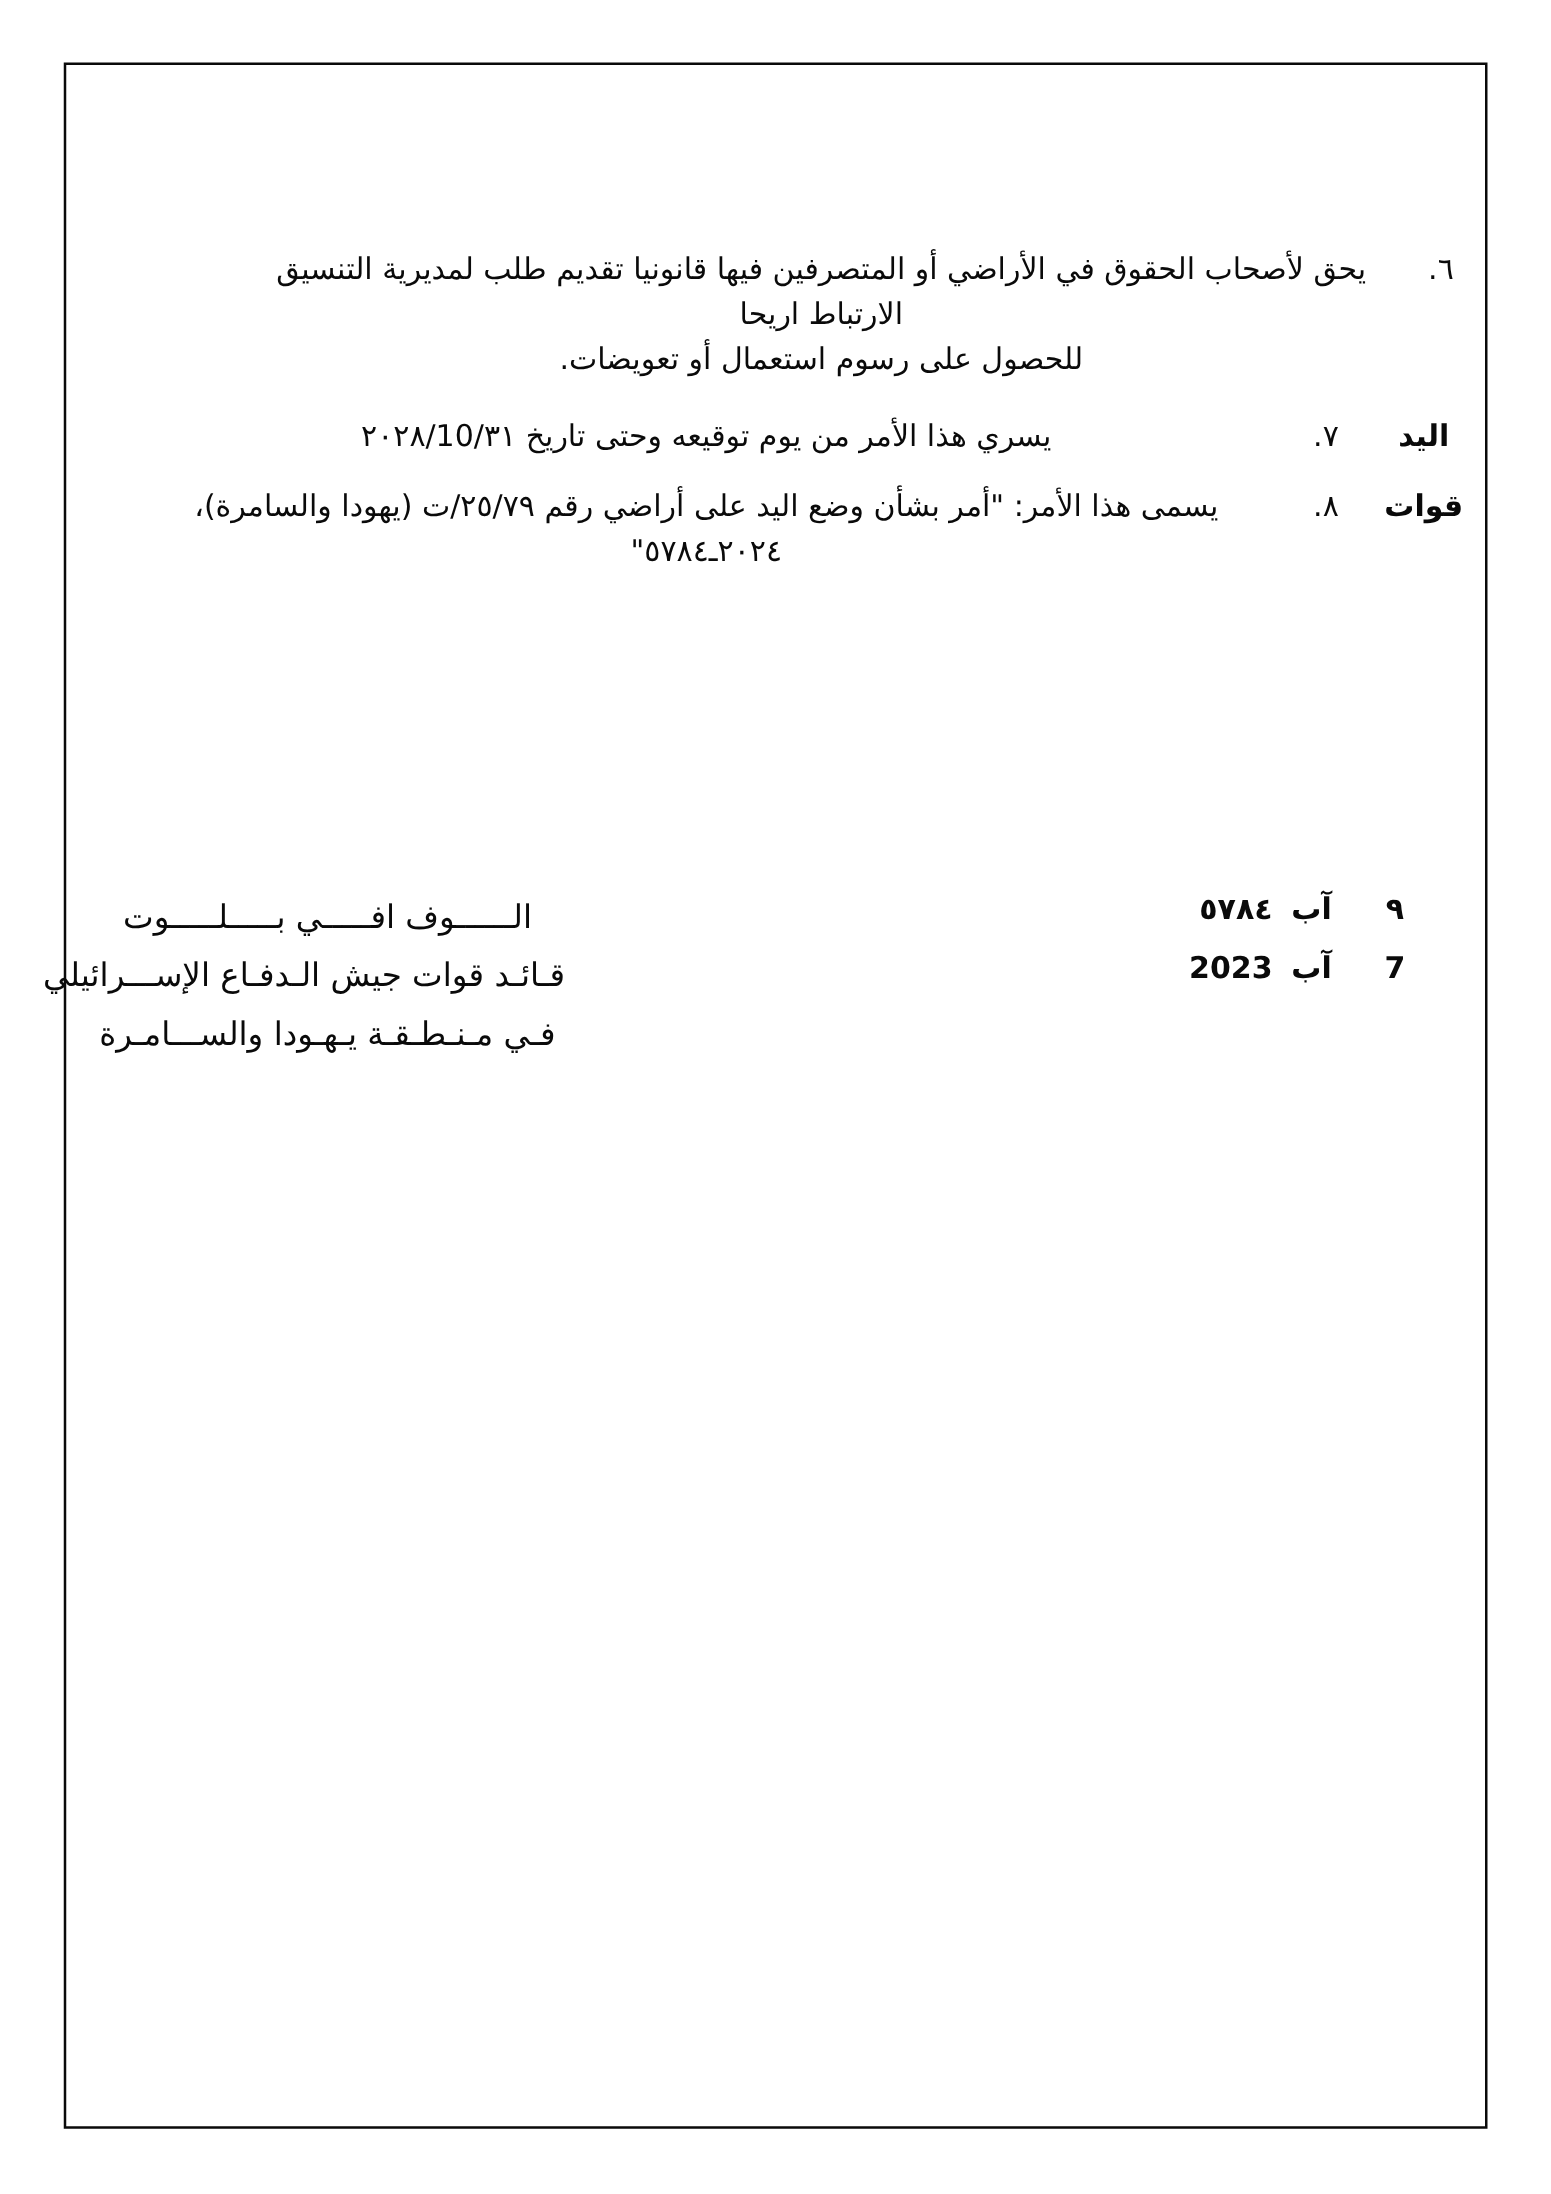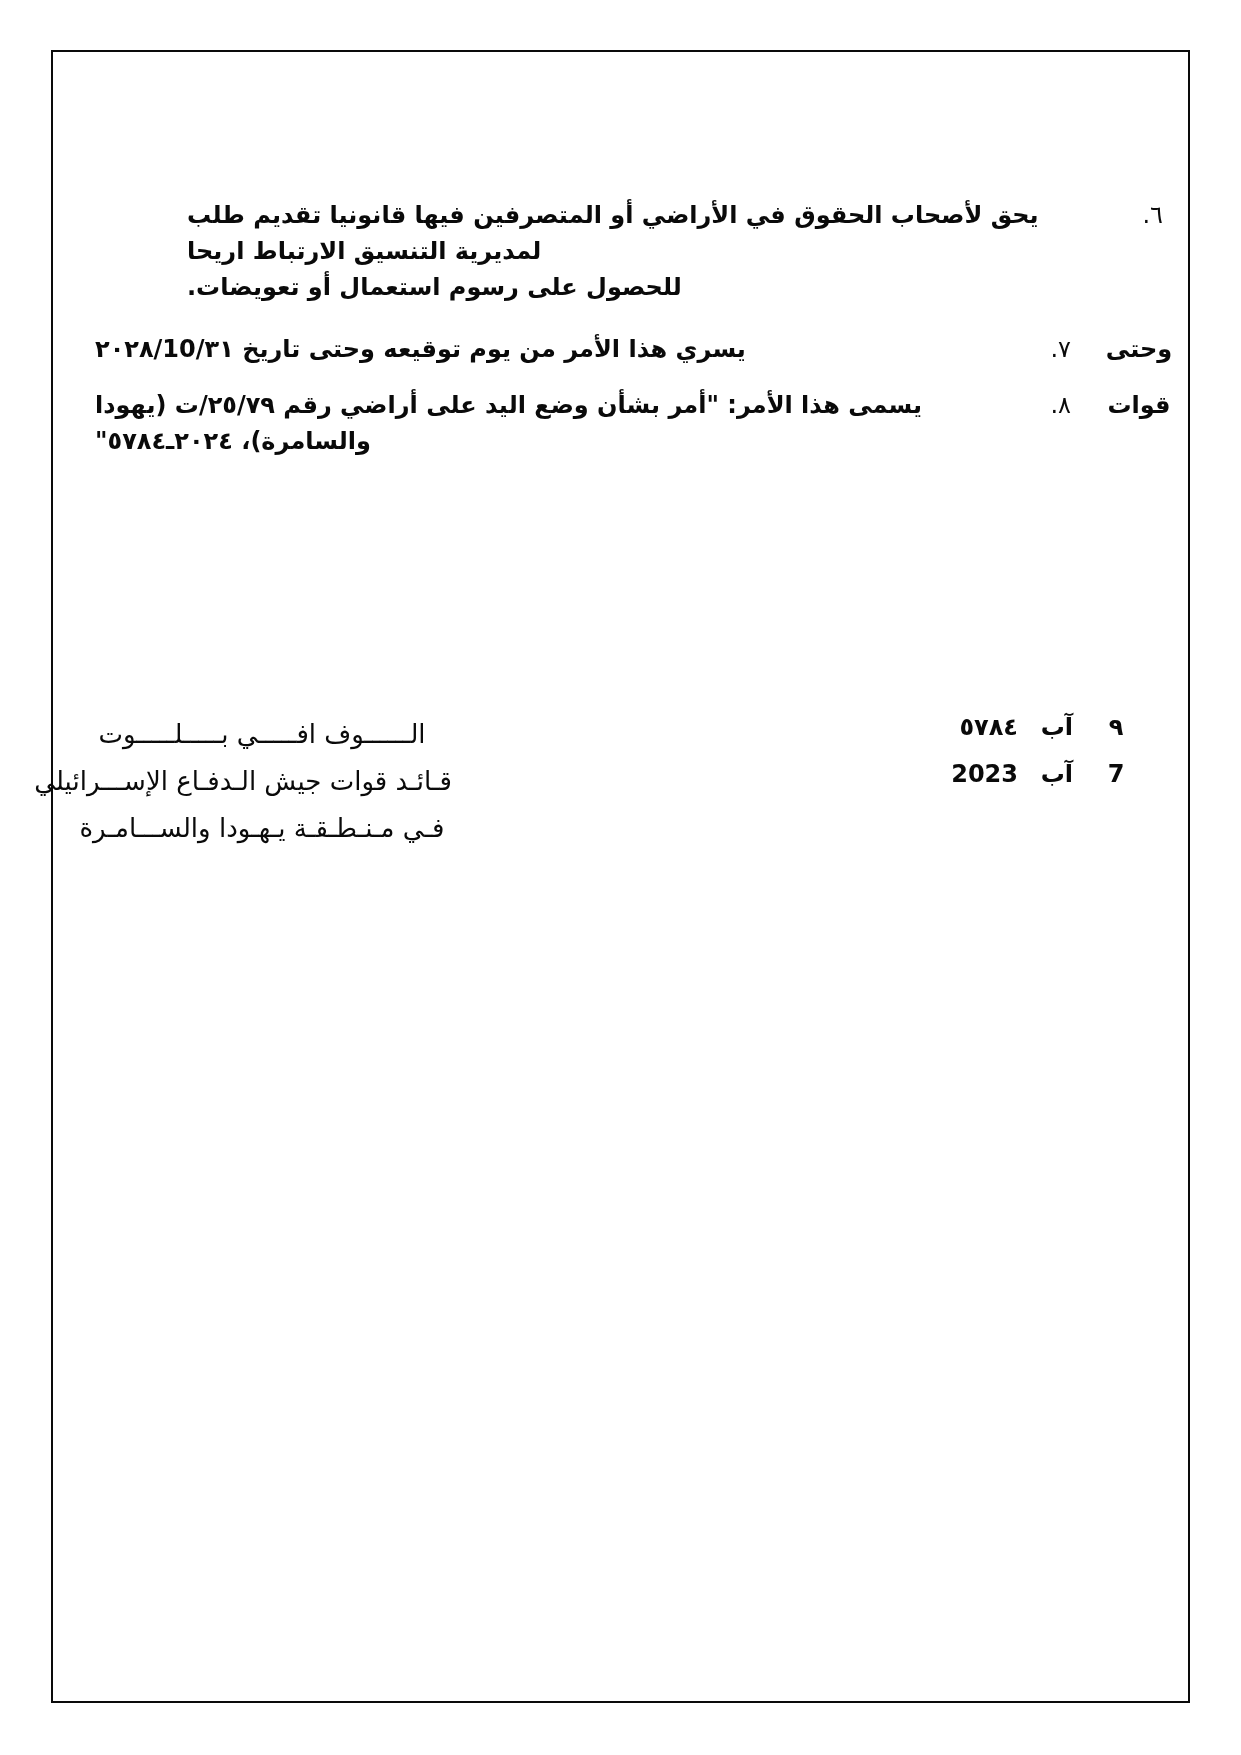--- a/index.html
+++ b/index.html
@@ -49,42 +49,41 @@
     margin-right: 22px;
     font-size: 24px;
     line-height: 36px;
   }
   .item .body {
     width: 940px;
     flex: 0 0 940px;
     font-size: 24px;
     line-height: 36px;
     white-space: pre-line;
-    text-align: left;
-    font-weight: bold;
+    text-align: center;
   }
   #item-6 { top: 197px; }
   #item-7 { top: 331px; }
   #item-8 { top: 387px; }
 
   
   .sig-dates {
     position: absolute;
     top: 712px;
     right: 103px;
     font-weight: 700;
     font-size: 24px;
   }
   .sig-date-row {
     display: flex;
     line-height: 30px;
     margin-bottom: 17px;
   }
   .sig-date-row .day   { width: 44px; text-align: center; margin-left: 21px; }
-  .sig-date-row .month { width: 40px; text-align: right; margin-left: 15px; }
+  .sig-date-row .month { width: 40px; text-align: left; margin-left: 15px; }
   .sig-date-row .year  { width: 64px; text-align: right; }
 
   
   .sig-name-block {
     position: absolute;
     top: 711px;
     left: 72px;
     width: 380px;
     font-weight: 400;
     font-size: 26px;
@@ -99,21 +98,21 @@
 <div class="page">
   <div class="frame"></div>
 
   <section class="item" id="item-6">
     <div class="num">٦.</div>
     <div class="body">يحق لأصحاب الحقوق في الأراضي أو المتصرفين فيها قانونيا تقديم طلب لمديرية التنسيق الارتباط اريحا
 للحصول على رسوم استعمال أو تعويضات.</div>
   </section>
 
   <section class="item" id="item-7">
-    <div class="label">وحتى</div>
+    <div class="label">اليد</div>
     <div class="num">٧.</div>
     <div class="body">يسري هذا الأمر من يوم توقيعه وحتى تاريخ ٢٠٢٨/10/٣١</div>
   </section>
 
   <section class="item" id="item-8">
     <div class="label">قوات</div>
     <div class="num">٨.</div>
     <div class="body">يسمى هذا الأمر: "أمر بشأن وضع اليد على أراضي رقم ٢٥/٧٩/ت (يهودا والسامرة)، ٢٠٢٤ـ٥٧٨٤"</div>
   </section>
 

